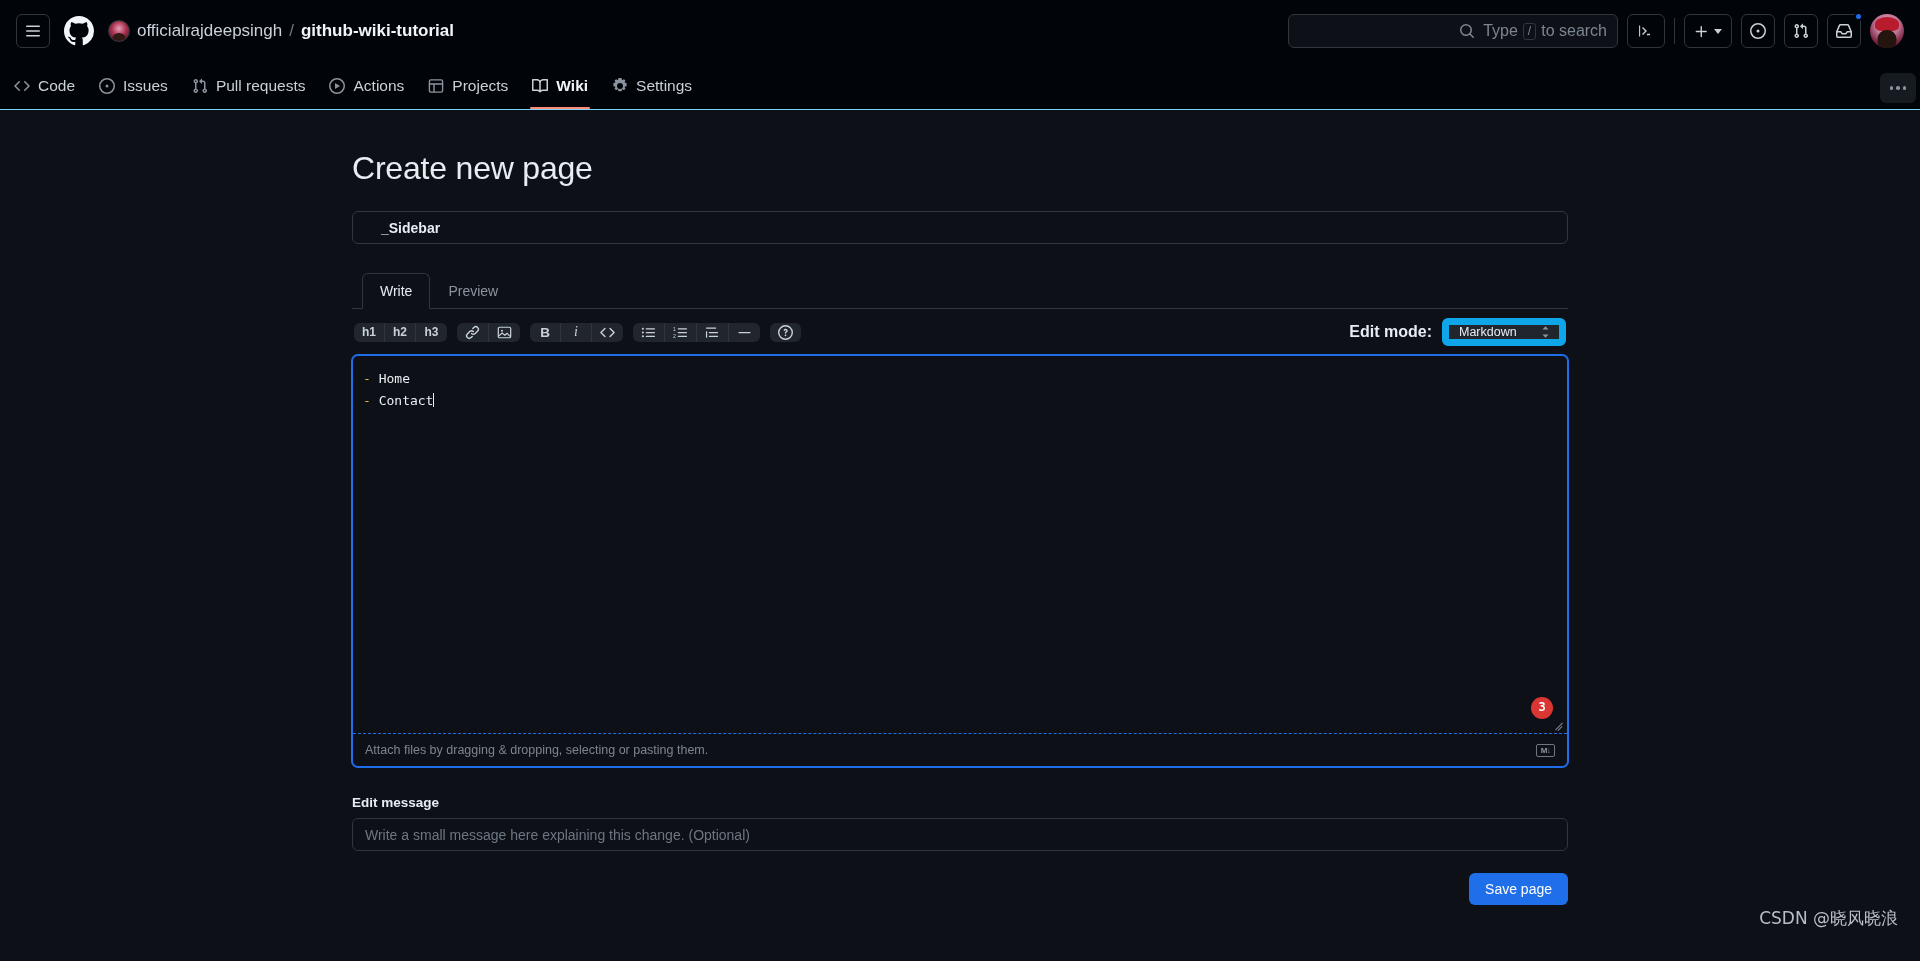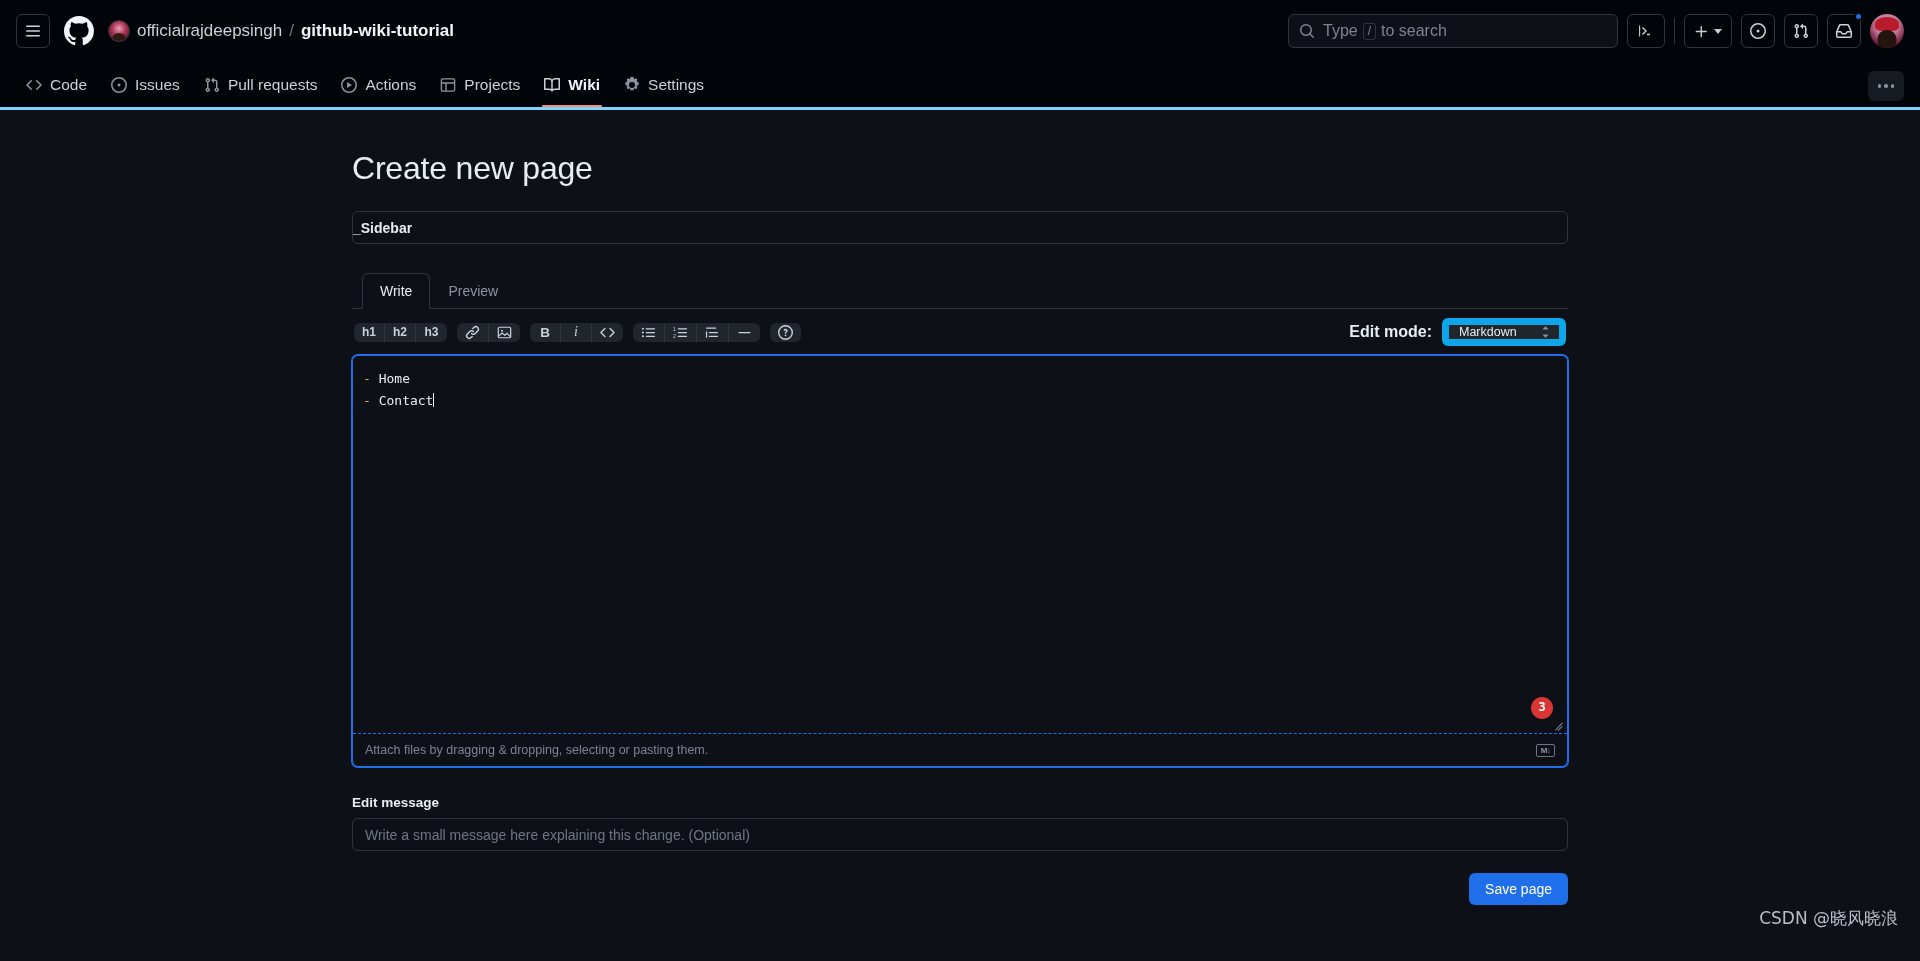--- a/index.html
+++ b/index.html
@@ -52,20 +52,21 @@
     display: flex; align-items: center; gap: 9px;
   }
   .search-box {
     width: 330px; height: 34px;
     border: 1px solid #30363d;
     border-radius: 6px;
     display: flex; align-items: center;
     padding: 0 10px;
     gap: 8px;
     background: #0d1117;
+    justify-content: flex-end;
   }
   .search-placeholder {
     color: #7d8590; font-size: 16px;
     display: flex; align-items: center; gap: 5px;
   }
   .slash-key {
     border: 1px solid #30363d; border-radius: 3px;
     font-size: 12px; padding: 0px 4px; line-height: 15px;
     color: #7d8590;
   }
@@ -104,22 +105,22 @@
     content:""; position:absolute; left:50%; top:46%;
     width:19px; height:21px; transform:translateX(-50%);
     background:#24150f; border-radius:45% 45% 50% 50%;
   }
 
   
   .repo-nav {
     height: 48px;
     background: #010409;
     display: flex; align-items: flex-end;
-    padding: 0 16px;
-    border-bottom: 3px solid #7dd3fc;
+    padding: 0 4px;
+    border-bottom: 1px solid #7dd3fc;
     position: relative;
   }
   .nav-items { display: flex; align-items: stretch; gap: 4px; height: 100%; }
   .nav-item {
     display: flex; align-items: center; gap: 8px;
     padding: 0 10px;
     font-size: 15.5px;
     color: #c9d1d9;
     position: relative;
     height: 100%;
@@ -154,21 +155,21 @@
     letter-spacing: -0.2px;
     margin-bottom: 24px;
   }
   .title-input {
     width: 100%; height: 33px;
     background: #0d1117;
     border: 1px solid #30363d;
     border-radius: 6px;
     color: #e6edf3;
     font-size: 14px; font-weight: bold;
-    padding: 0 0;
+    padding: 0 28px;
     font-family: "Liberation Sans", sans-serif;
     outline: none;
   }
 
   
   .editor-tabs {
     margin-top: 28px;
     display: flex;
     border-bottom: 1px solid #30363d;
     padding-left: 10px;

